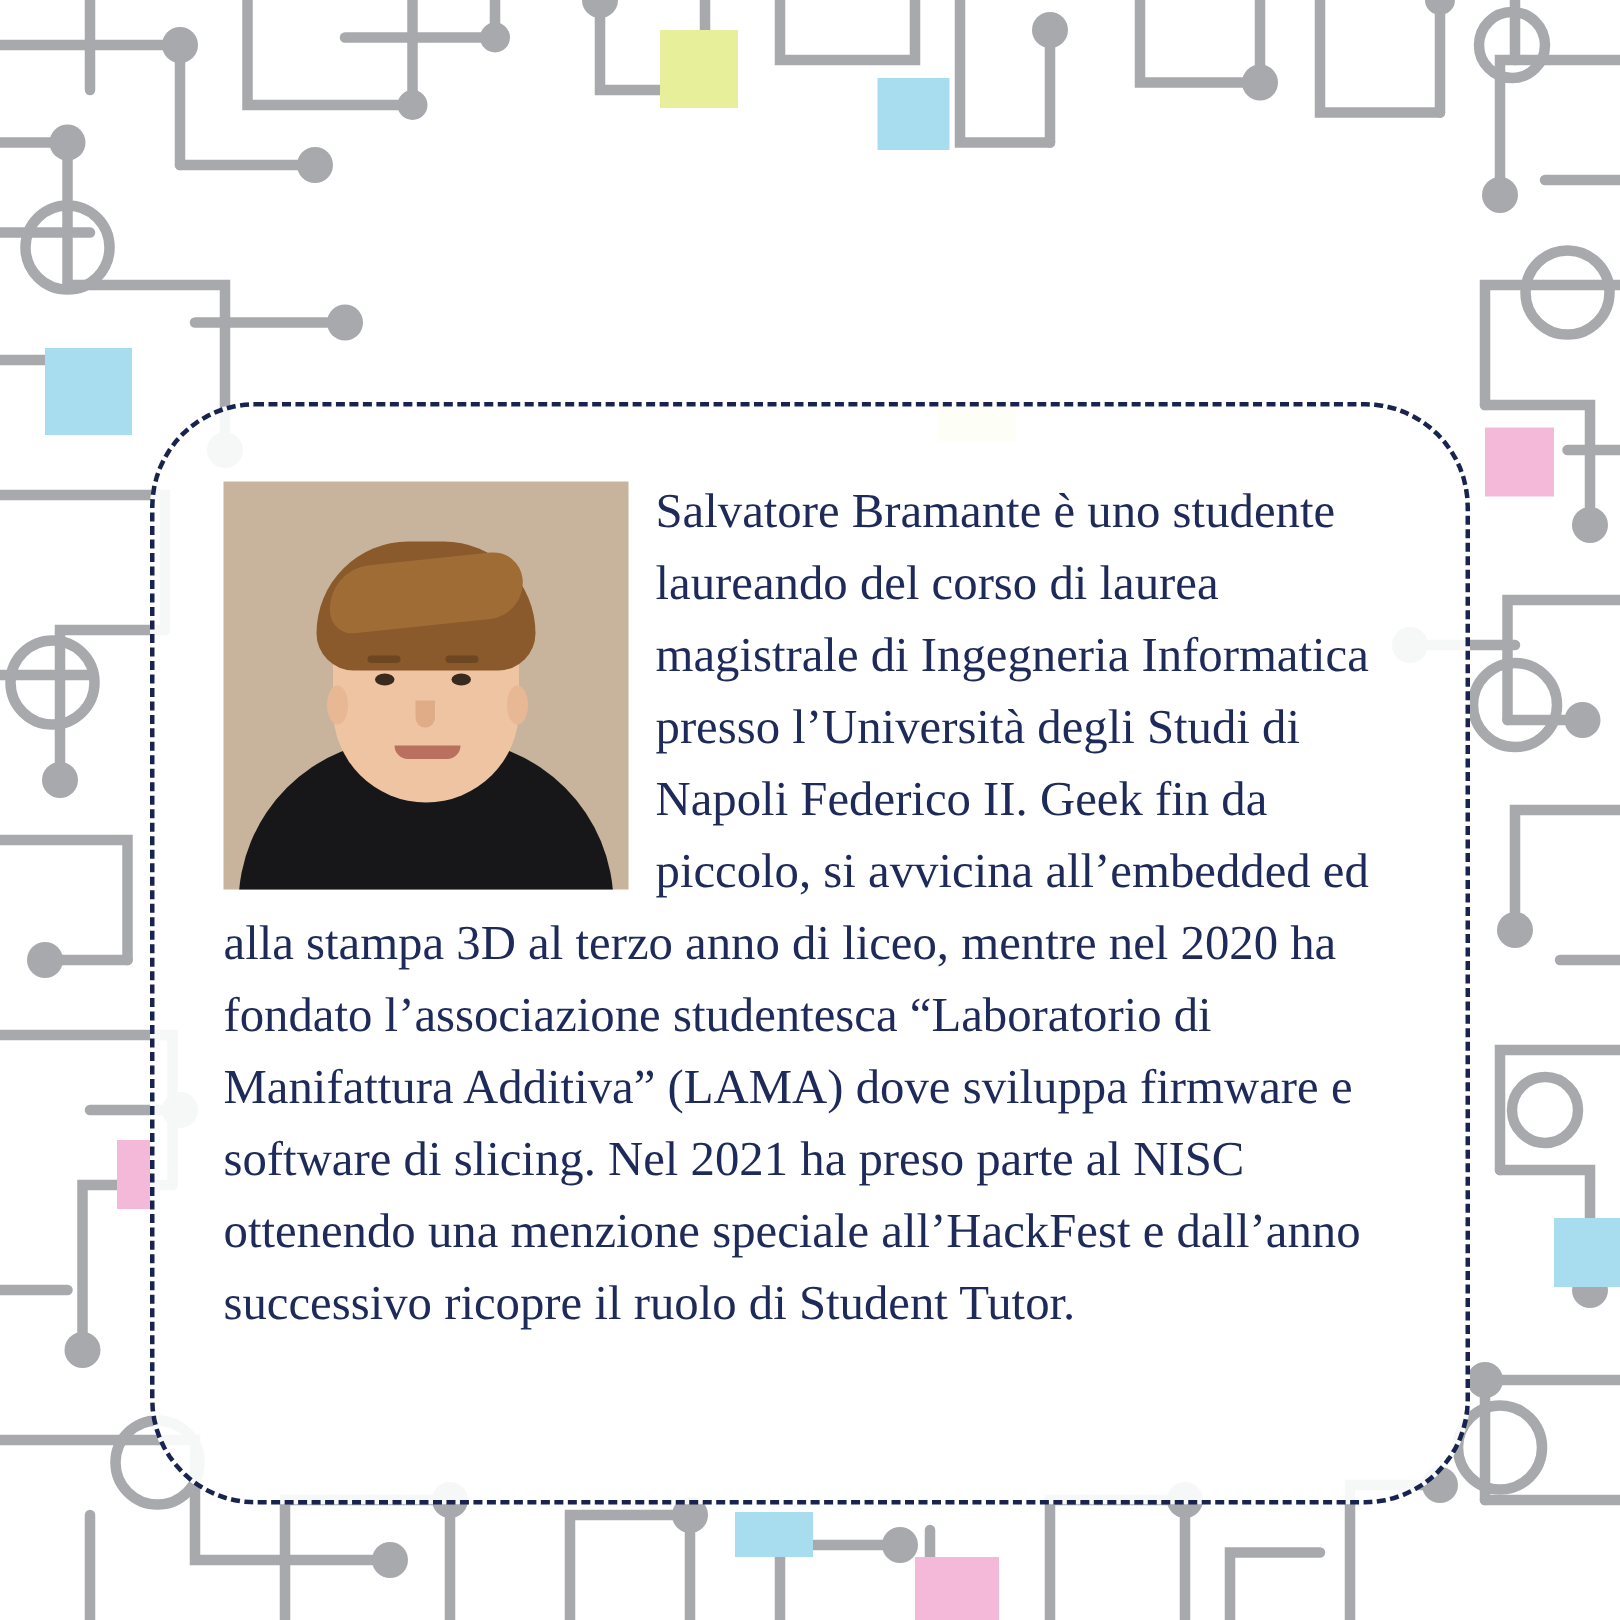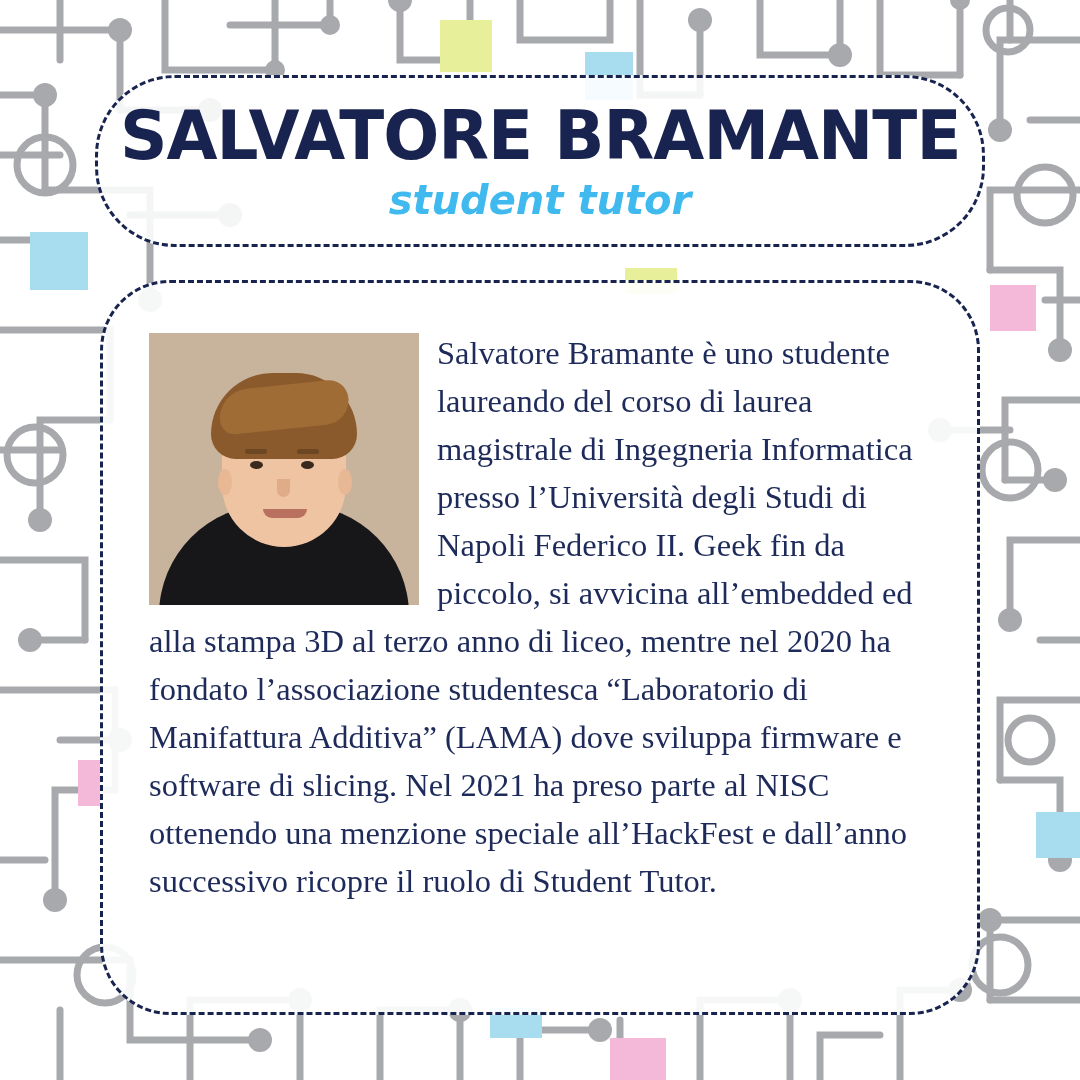--- a/index.html
+++ b/index.html
@@ -69,21 +69,21 @@
     color: #3fb9ee;
     line-height: 1;
     margin-top: 10px;
     white-space: nowrap;
   }
 
   
   .bio-card {
     position: absolute;
     left: 100px;
-    top: 280px;
+    top: 268px;
     width: 880px;
     height: 735px;
     border: 3px dashed #18244f;
     border-radius: 70px;
     background: rgba(255,255,255,0.9);
     z-index: 2;
     box-sizing: border-box;
     padding: 46px 42px 30px 46px;
   }
   .bio-text {
@@ -324,24 +324,20 @@
       <rect x="30" y="232" width="58" height="58" fill="#a8ddf0"></rect>
       <rect x="625" y="268" width="52" height="26" fill="#e8ef9b"></rect>
       <rect x="990" y="285" width="46" height="46" fill="#f4b9d8"></rect>
       <rect x="78" y="760" width="22" height="46" fill="#f4b9d8"></rect>
       <rect x="1036" y="812" width="46" height="46" fill="#a8ddf0"></rect>
       <rect x="490" y="1008" width="52" height="30" fill="#a8ddf0"></rect>
       <rect x="610" y="1038" width="56" height="42" fill="#f4b9d8"></rect>
     </g>
   </svg>
 
-  <div class="name-card">
-    <div class="name-title">SALVATORE BRAMANTE</div>
-    <div class="name-subtitle">student tutor</div>
-  </div>
 
   <div class="bio-card">
     <div class="portrait">
       <div class="p-wall"></div>
       <div class="p-shirt"></div>
       <div class="p-neck"></div>
       <div class="p-face"></div>
       <div class="p-ear l"></div>
       <div class="p-ear r"></div>
       <div class="p-hair"></div>

